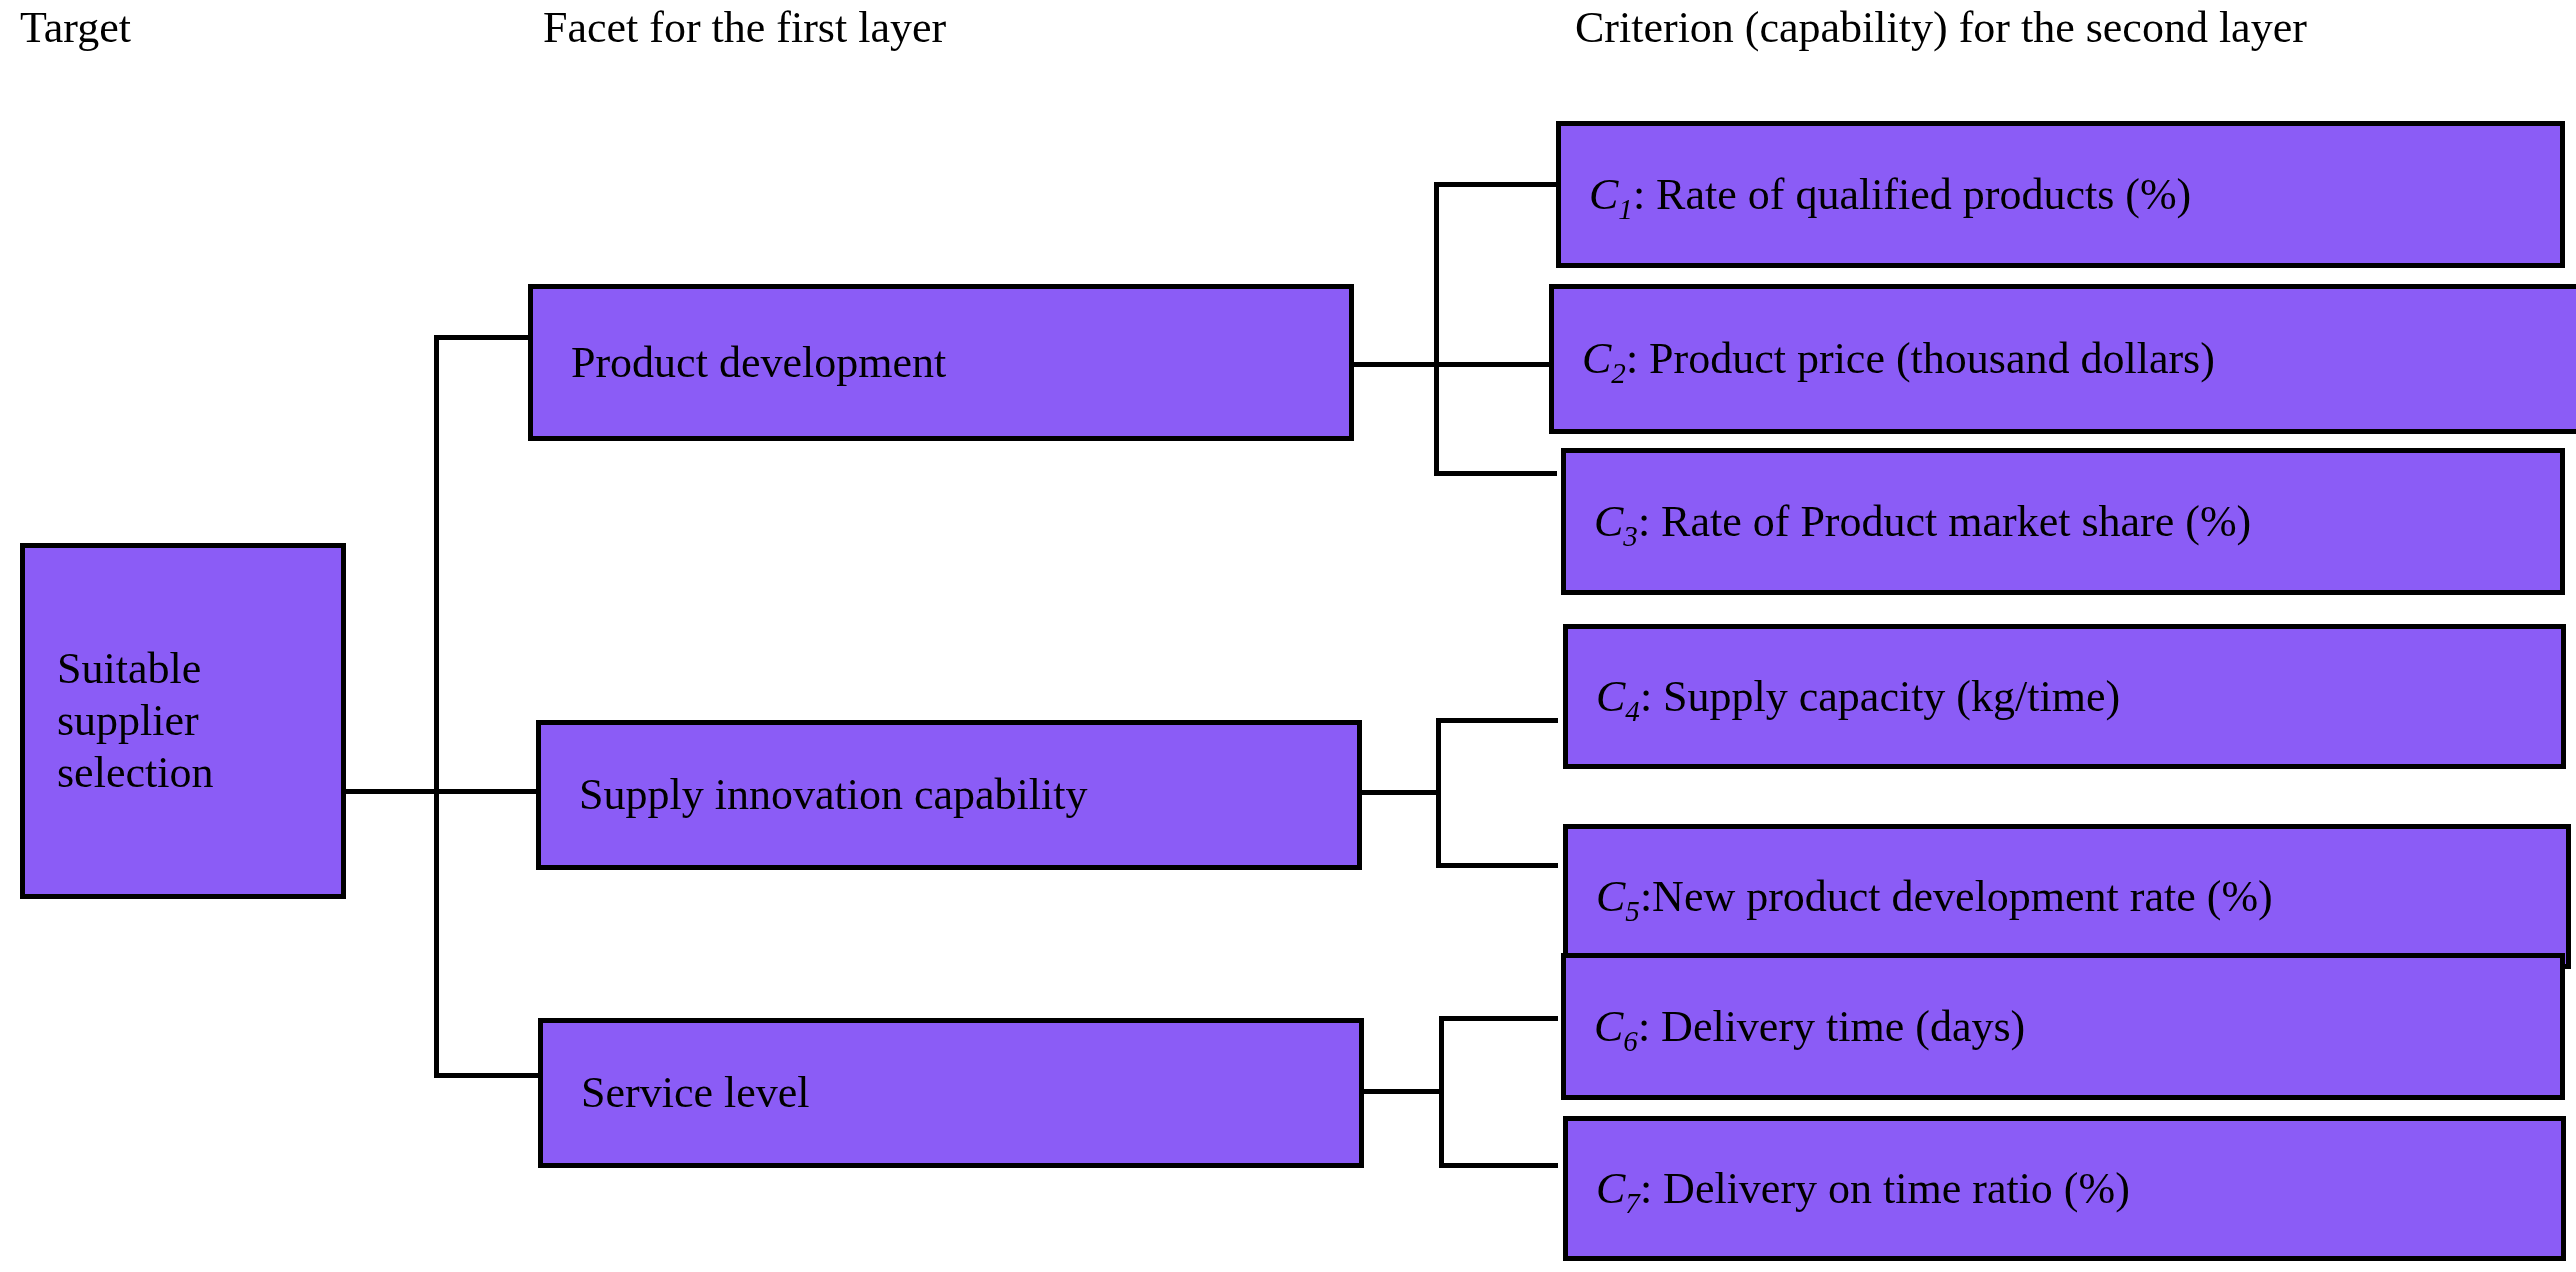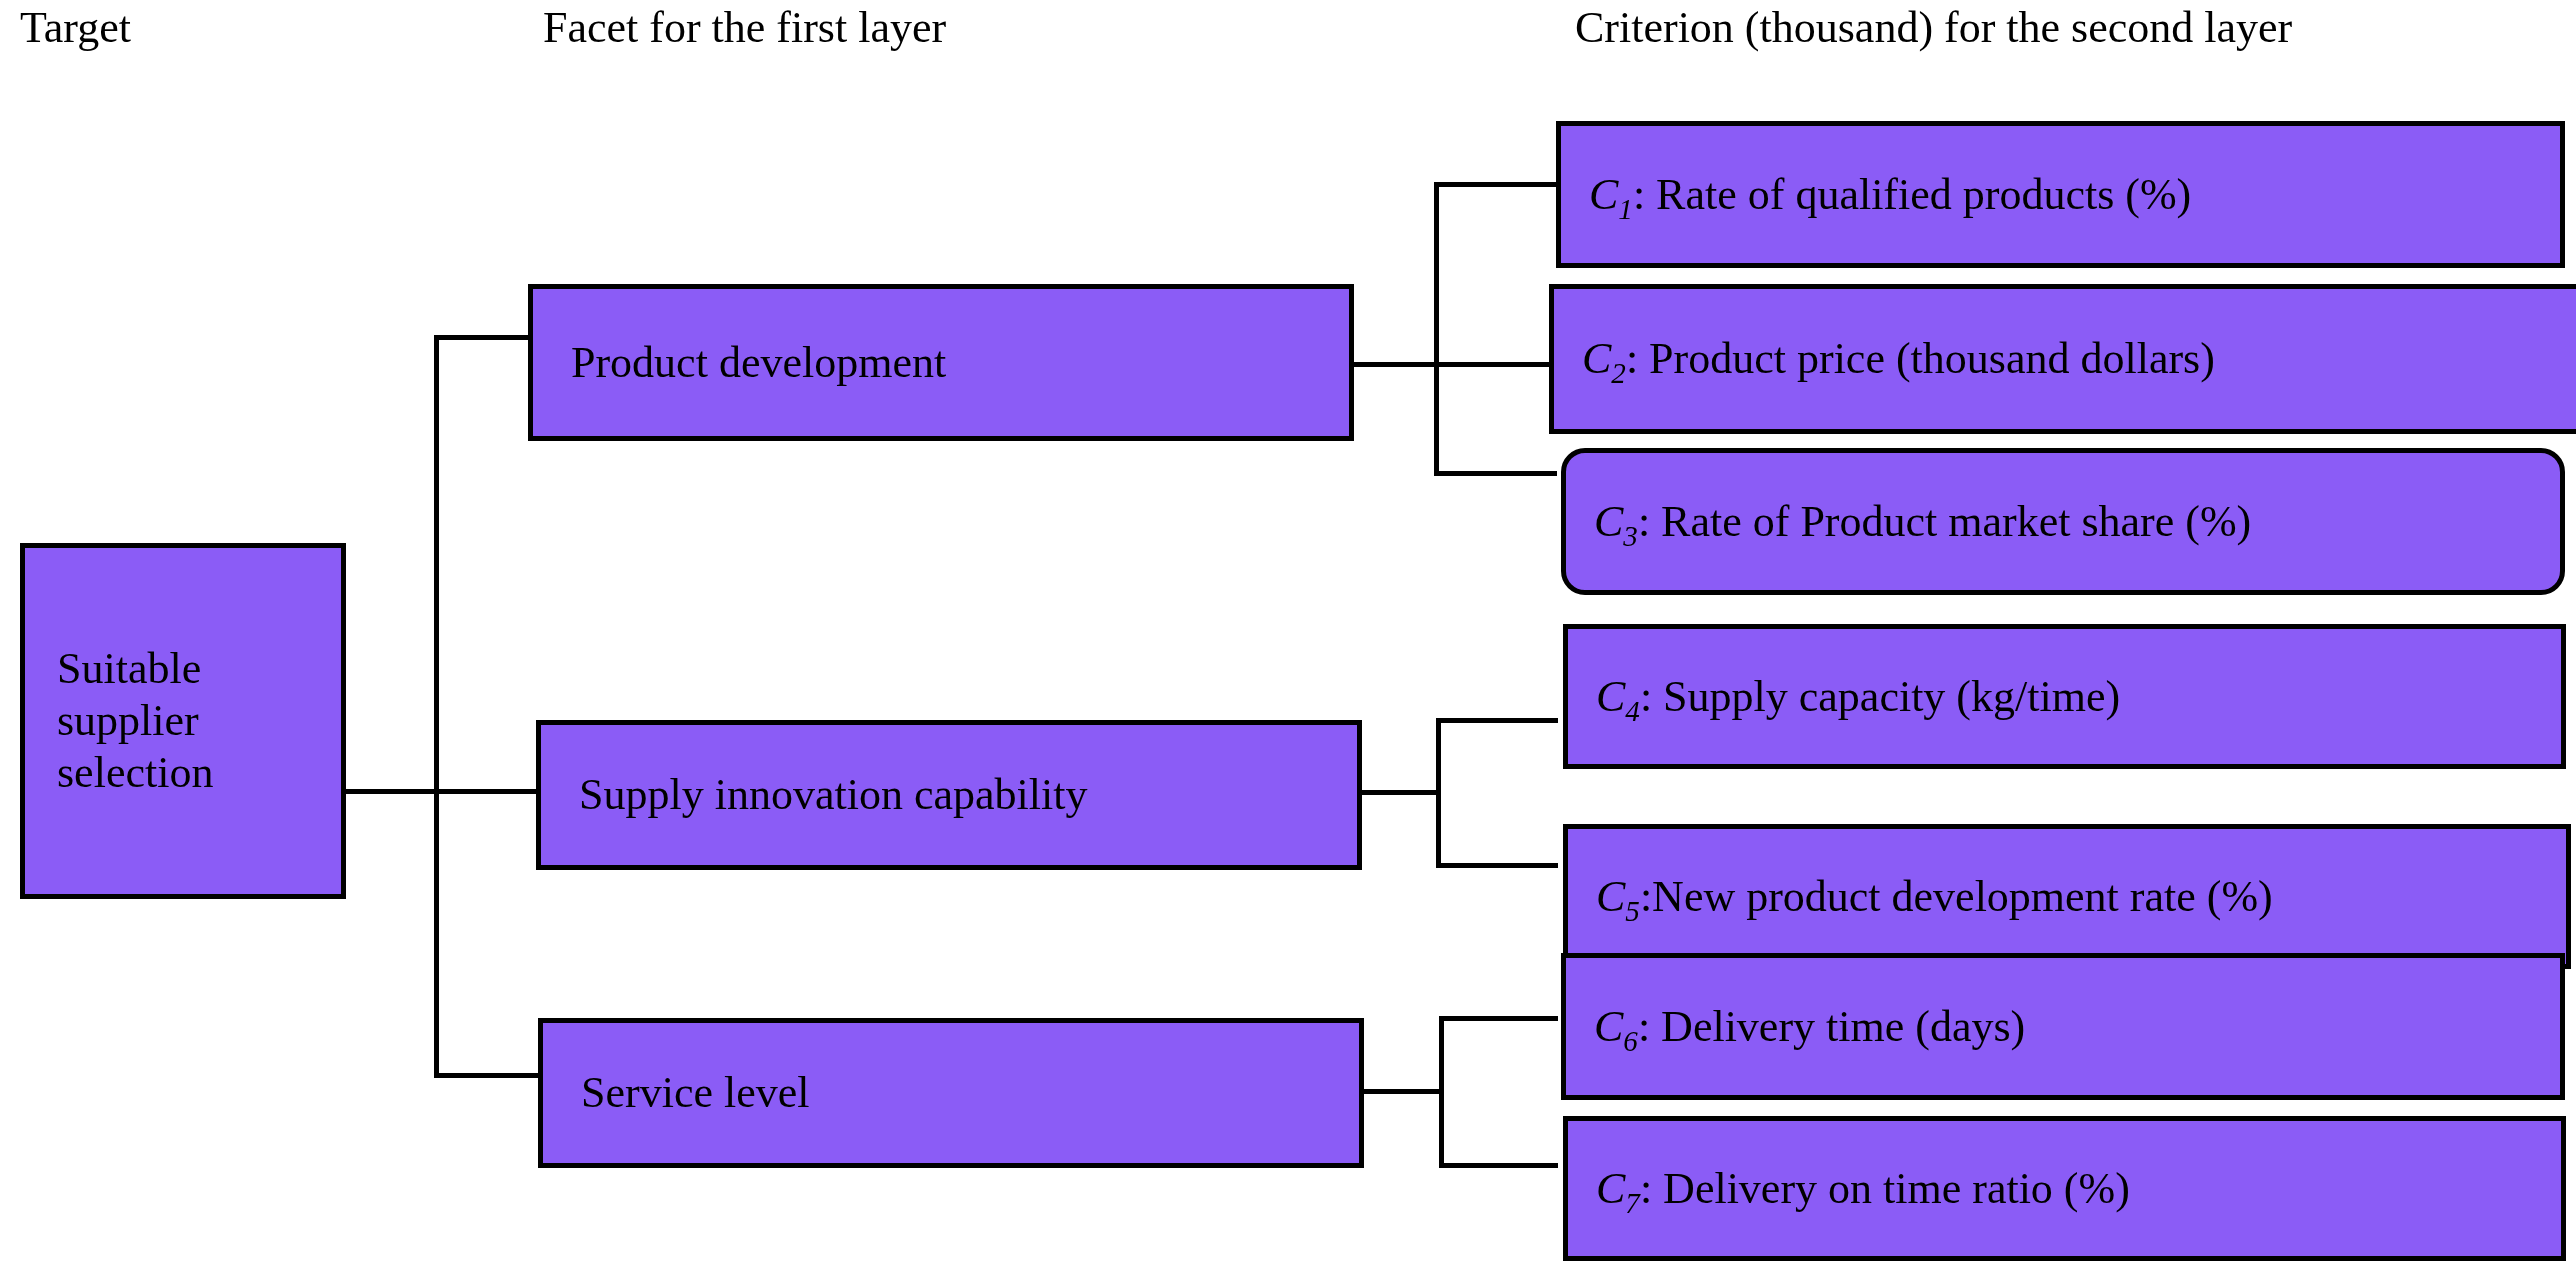--- a/index.html
+++ b/index.html
@@ -76,21 +76,21 @@
 </style>
 </head>
 <body>
 
 <div id="canvas">
 
   <div class="col-header" style="left:20px; top:5.6px;">Target</div>
 
   <div class="col-header" style="left:543px; top:5.6px;">Facet for the first layer</div>
 
-  <div class="col-header" style="left:1575px; top:5.6px;">Criterion (thousand) for the second layer</div>
+  <div class="col-header" style="left:1575px; top:5.6px;">Criterion (capability) for the second layer</div>
 
   <div class="node-box target-box" style="left:20px; top:543px; width:326px; height:356px;">
     <span class="node-text">Suitable
 supplier
 selection</span>
   </div>
 
   <div class="hline" style="left:346px; top:789px; width:93px;"></div>
   <div class="vline" style="left:434px; top:335px; height:743px;"></div>
   <div class="hline" style="left:434px; top:335px; width:99px;"></div>
@@ -130,21 +130,21 @@
       <span class="crit-label">C</span><span class="crit-sub">1</span><span>: Rate of qualified products (%)</span>
     </span>
   </div>
 
   <div class="node-box crit-box" style="left:1549px; top:284px; width:1084px; height:150px;">
     <span class="node-text">
       <span class="crit-label">C</span><span class="crit-sub">2</span><span>: Product price (thousand dollars)</span>
     </span>
   </div>
 
-  <div class="node-box crit-box" style="left:1561px; top:448px; width:1004px; height:147px;border-radius:24px;">
+  <div class="node-box crit-box" style="left:1561px; top:448px; width:1004px; height:147px;">
     <span class="node-text">
       <span class="crit-label">C</span><span class="crit-sub">3</span><span>: Rate of Product market share (%)</span>
     </span>
   </div>
 
   <div class="node-box crit-box" style="left:1563px; top:624px; width:1003px; height:145px;">
     <span class="node-text">
       <span class="crit-label">C</span><span class="crit-sub">4</span><span>: Supply capacity (kg/time)</span>
     </span>
   </div>

